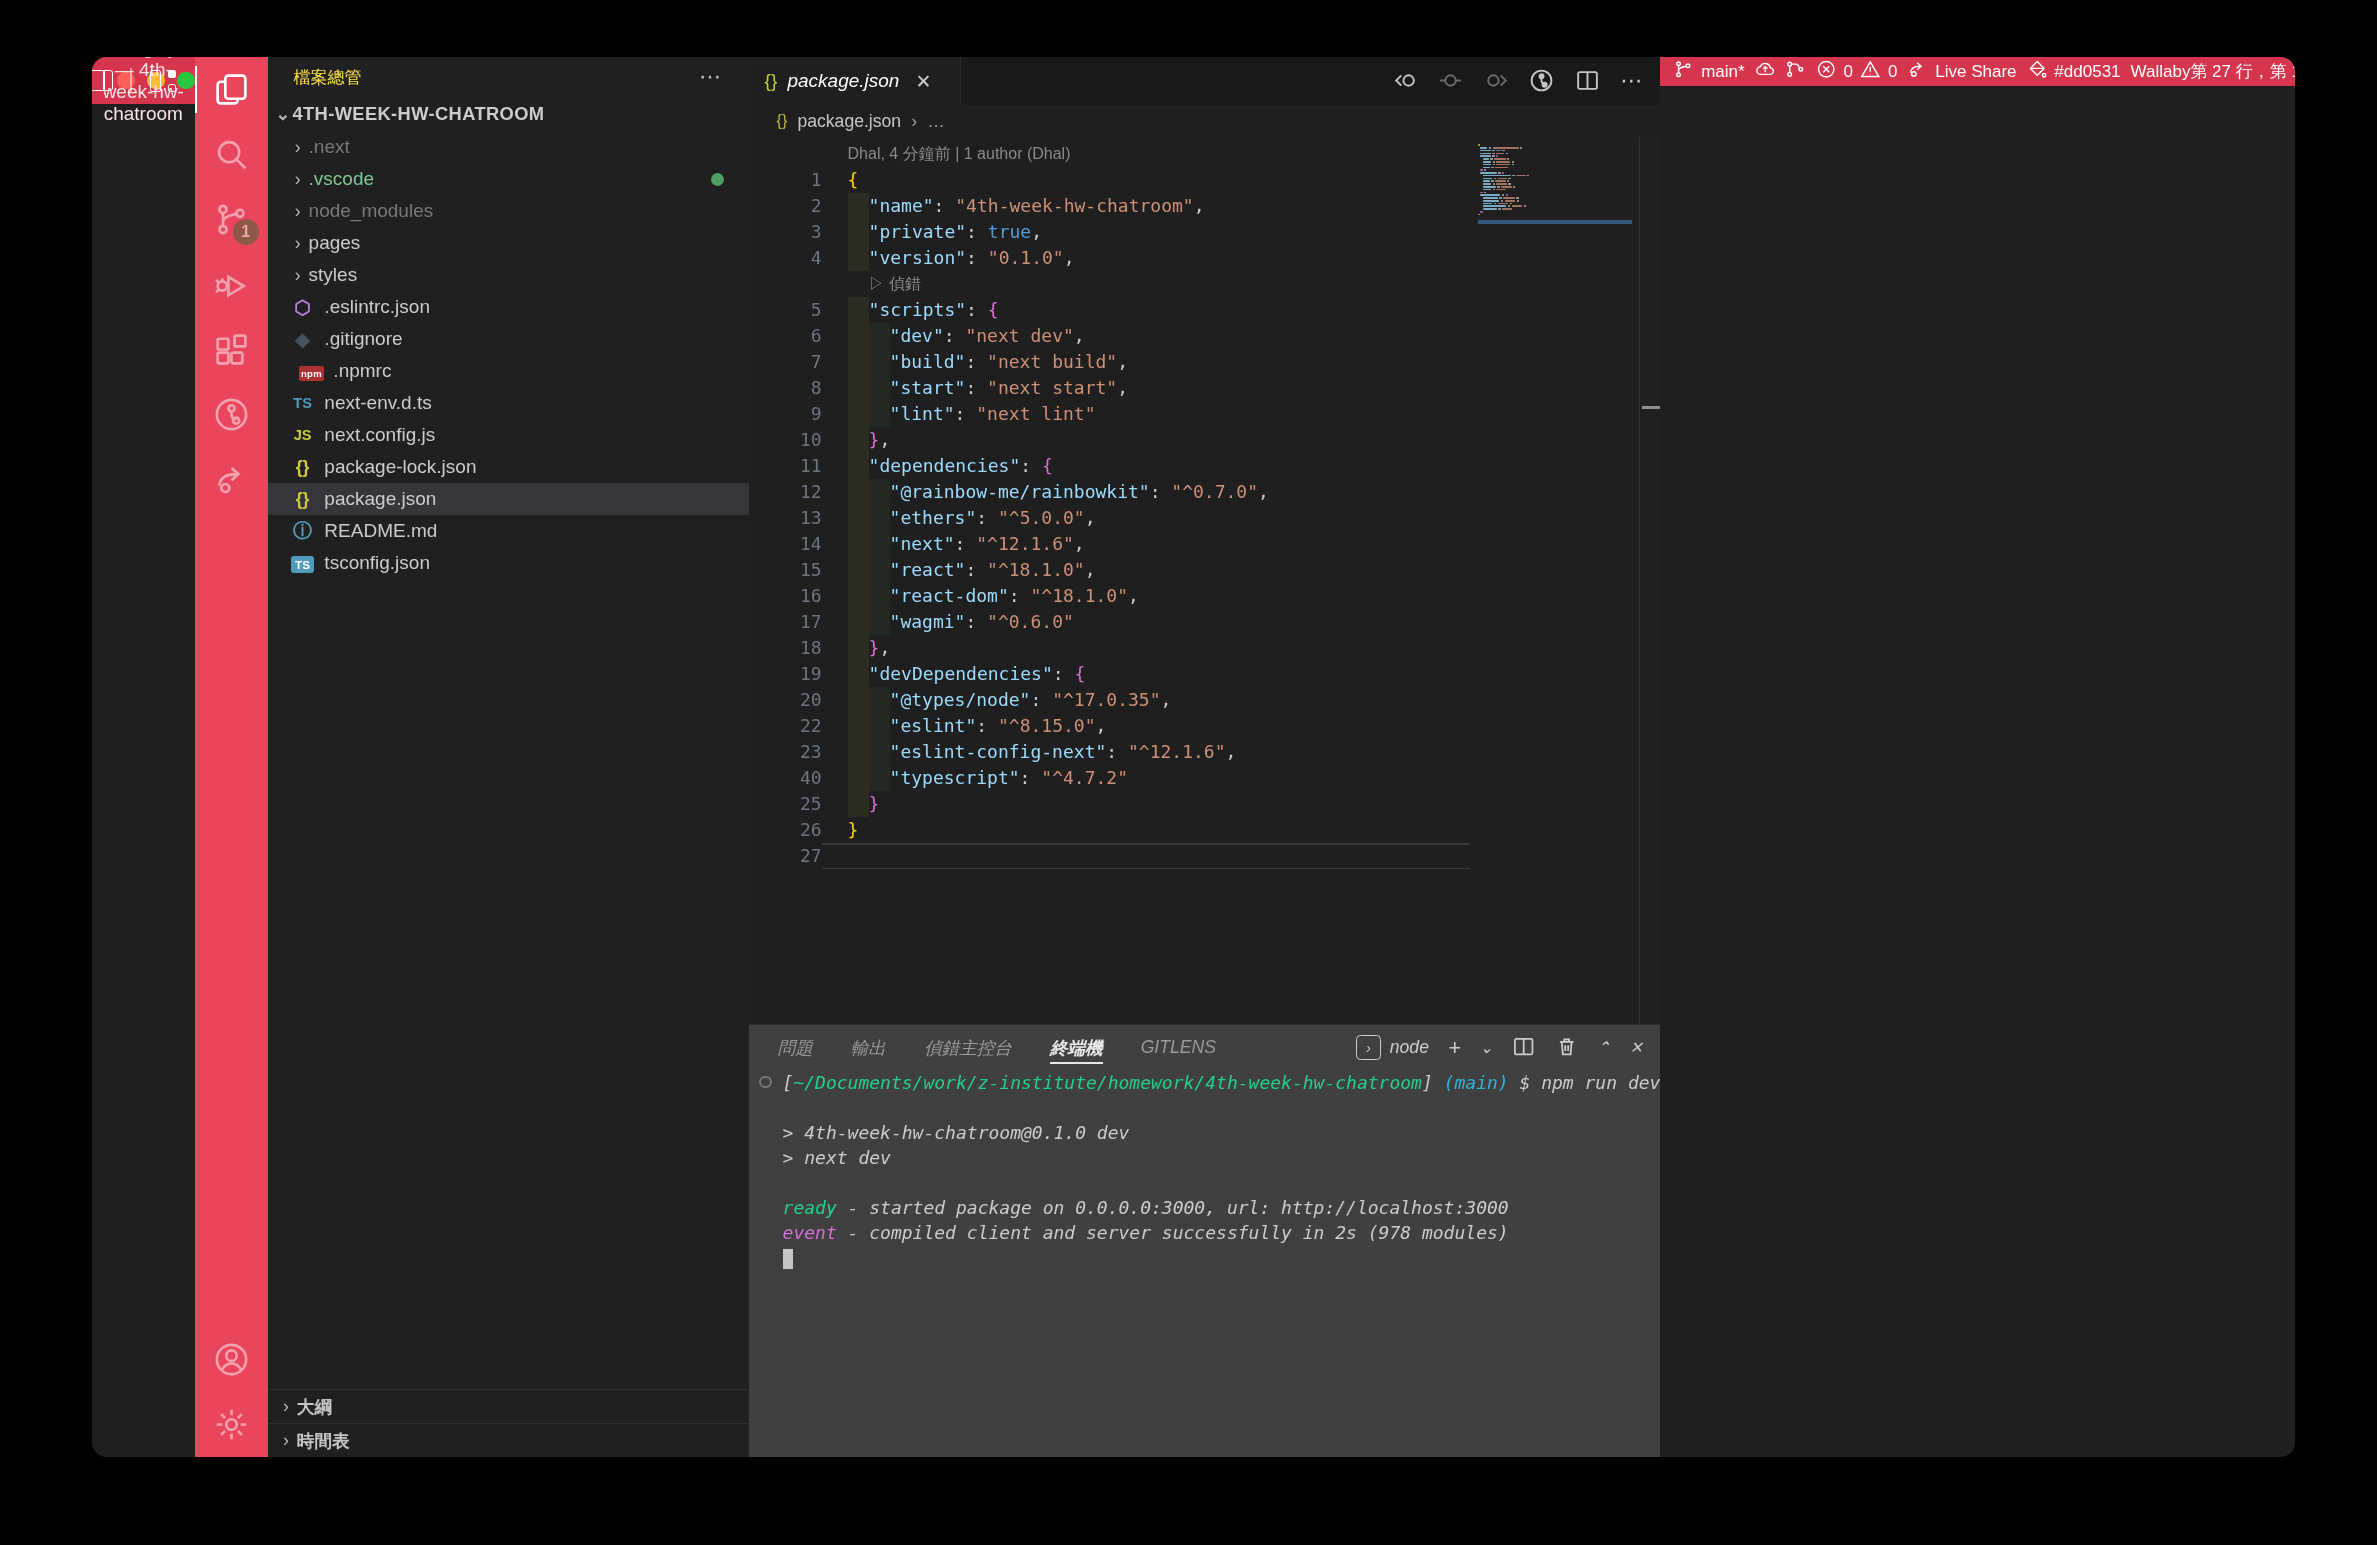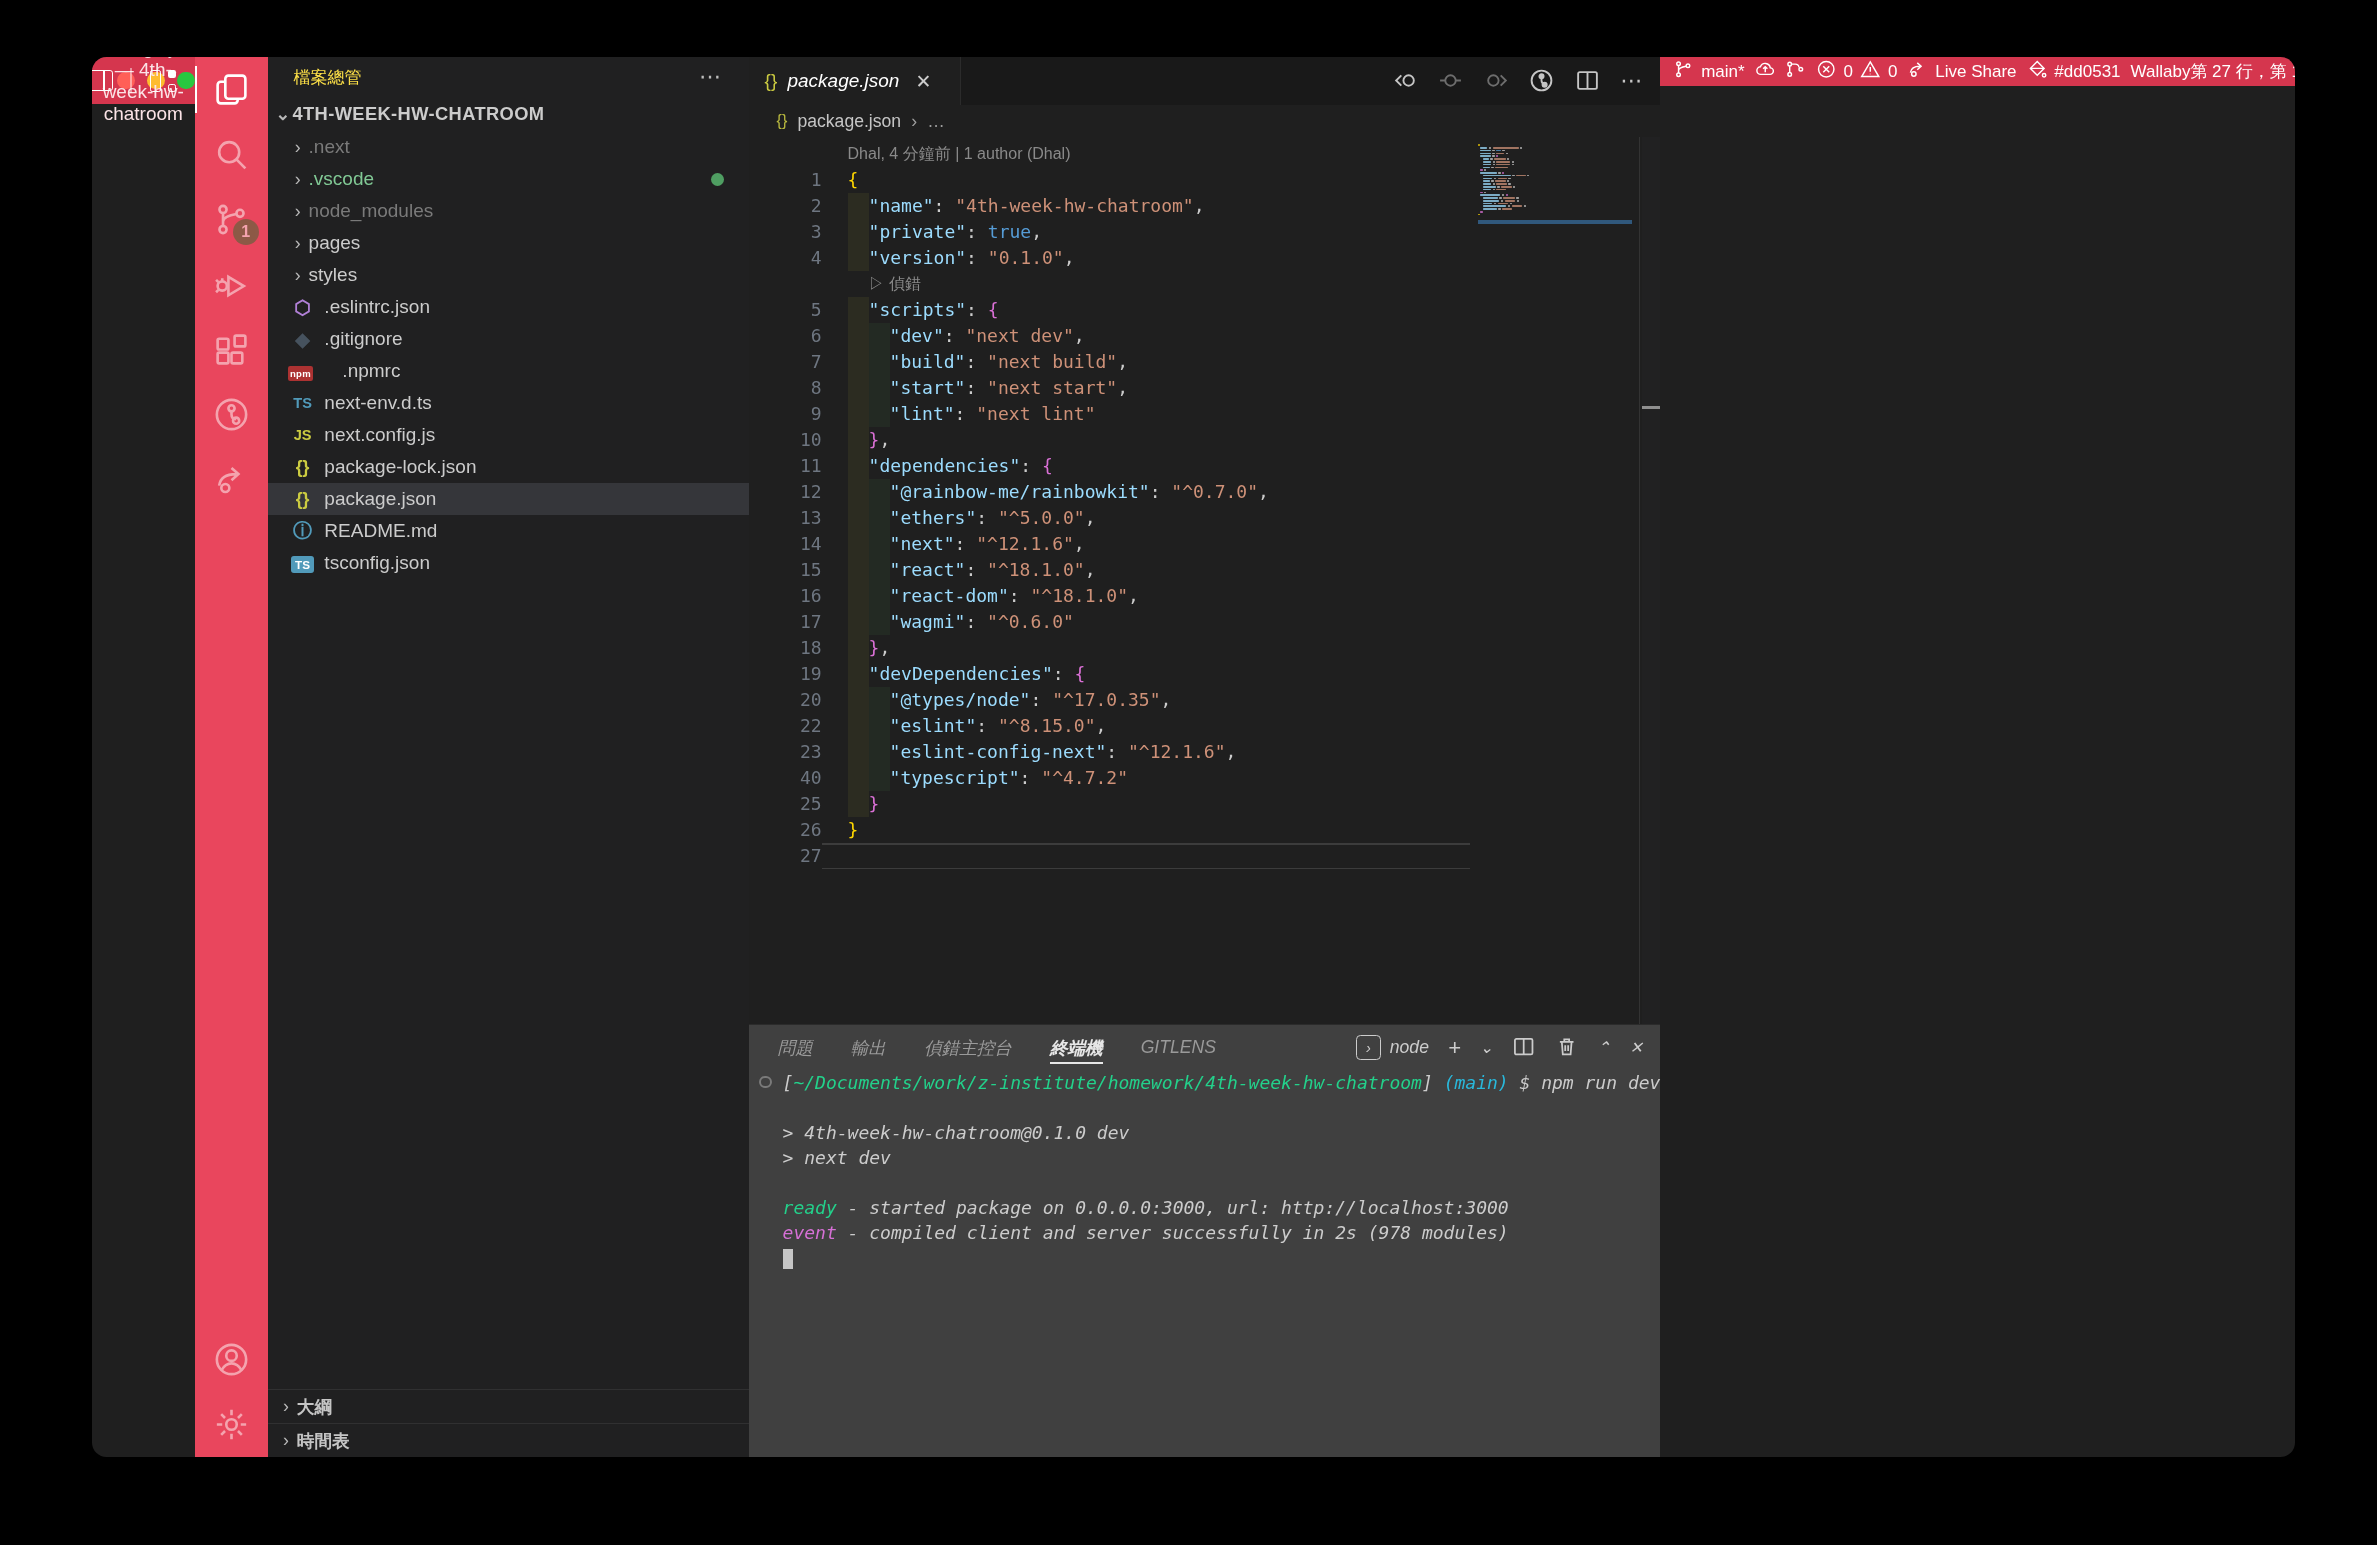--- a/index.html
+++ b/index.html
@@ -255,21 +255,21 @@
               <span class="">styles</span>
             </div>
             <div class="trow" style="padding-left: 22px;">
               <span class="ficon ic-eslint">⬡</span>
               <span class="">.eslintrc.json</span>
             </div>
             <div class="trow" style="padding-left: 22px;">
               <span class="ficon ic-git">◆</span>
               <span class="">.gitignore</span>
             </div>
-            <div class="trow" style="padding-left: 20px; gap: 20px;">
+            <div class="trow" style="padding-left: 31px;">
               <span class="ficon"><span class="ic-npm">npm</span></span>
               <span class="">.npmrc</span>
             </div>
             <div class="trow" style="padding-left: 22px;">
               <span class="ficon ic-ts">TS</span>
               <span class="">next-env.d.ts</span>
             </div>
             <div class="trow" style="padding-left: 22px;">
               <span class="ficon ic-js">JS</span>
               <span class="">next.config.js</span>

